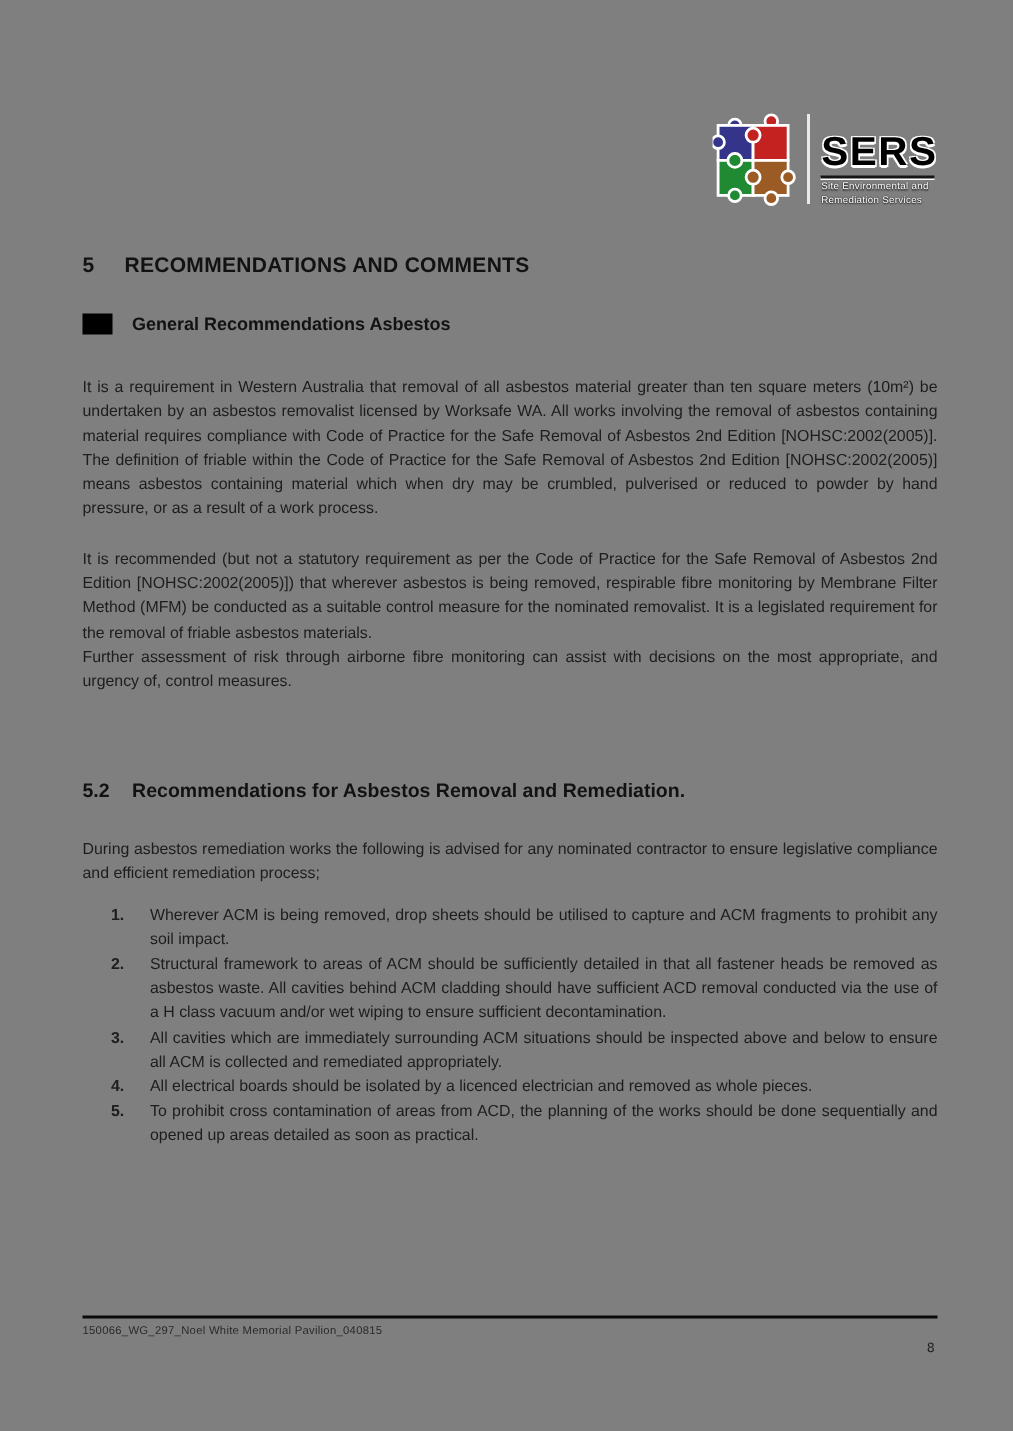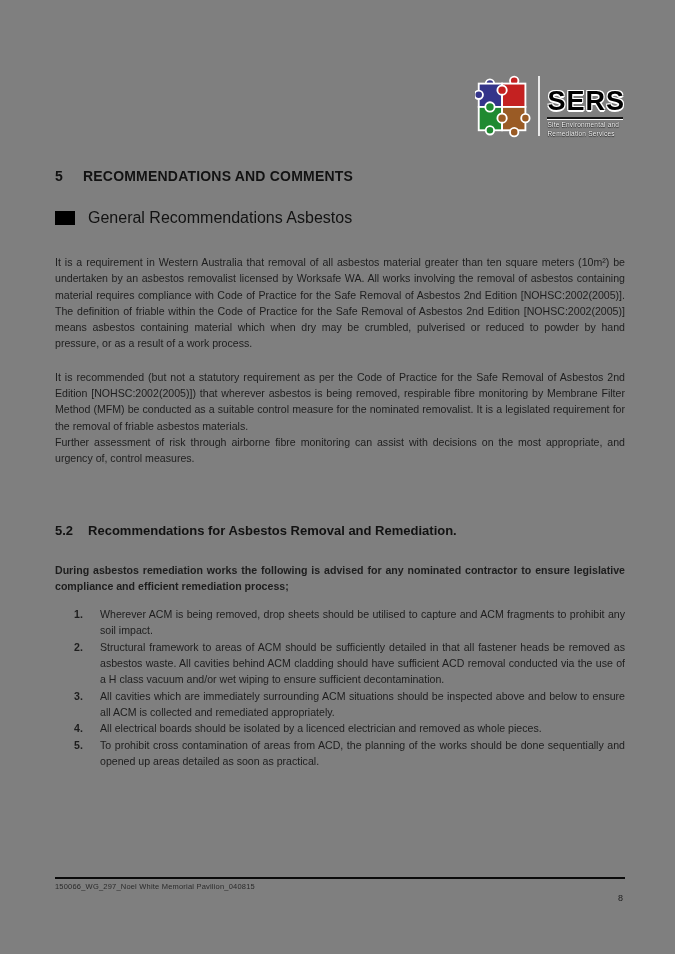--- a/index.html
+++ b/index.html
@@ -72,43 +72,43 @@
     gap: 13px;
     margin-top: 25px;
   }
   .black-square {
     width: 20px;
     height: 14px;
     background: #000;
     flex: 0 0 auto;
   }
   .h-general .h-label {
-    font-size: 16px;
-    font-weight: normal;
+    font-size: 12px;
+    font-weight: bold;
     color: #121212;
   }
   .h2 {
     display: flex;
     gap: 15px;
     margin-top: 56px;
     font-size: 13px;
     font-weight: bold;
     color: #121212;
   }
   
   .para {
     font-size: 10.6px;
     line-height: 16.3px;
     text-align: justify;
     color: #1d1d1d;
   }
   .p1 { margin-top: 27px; }
   .p2 { margin-top: 17px; }
   .p3 { }
-  .p4 { margin-top: 24px; font-weight: bold; }
+  .p4 { margin-top: 24px; }
   .italic { }
   
   .num-list { margin-top: 12px; }
   .num-item {
     display: flex;
     font-size: 10.6px;
     line-height: 16.3px;
     color: #1d1d1d;
   }
   .num-item .num {

